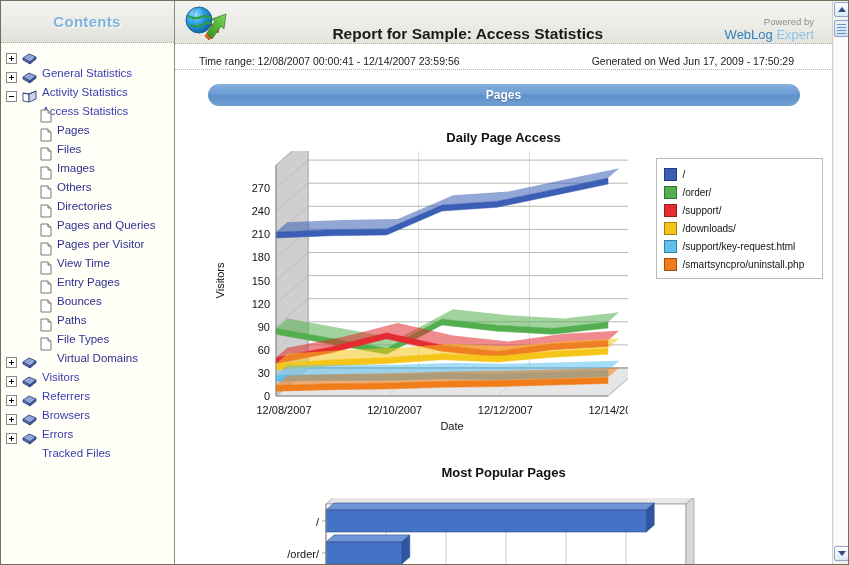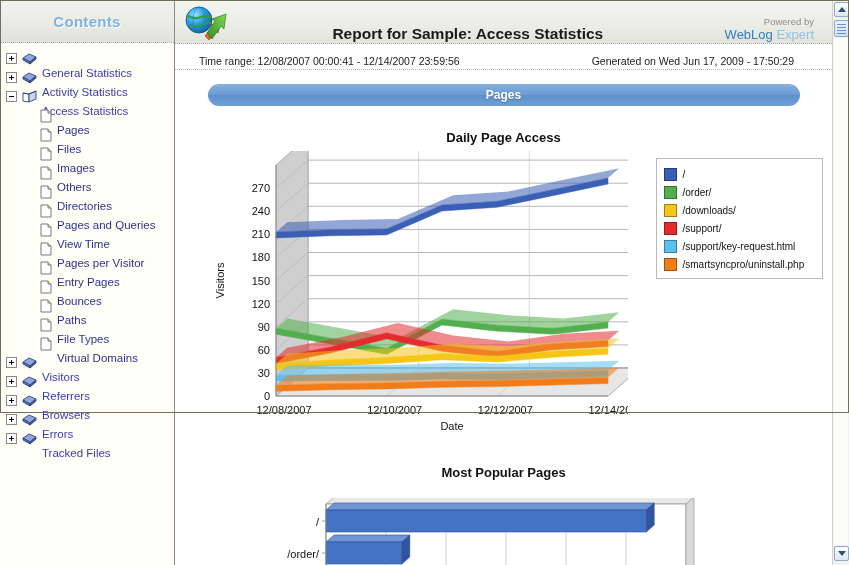--- a/index.html
+++ b/index.html
@@ -5,21 +5,21 @@
   * { box-sizing: border-box; }
   html, body {
     margin: 0; padding: 0;
     width: 849px; height: 565px;
     overflow: hidden;
     background: #ffffff;
     font-family: "Liberation Sans", sans-serif;
   }
   #app {
     position: relative;
-    width: 849px; height: 413px;
+    width: 849px; height: 565px;
     display: flex;
     background: #ffffff;
   }
 
   
   #sidebar {
     width: 175px;
     height: 565px;
     background: #fdfdf6;
     border-right: 1px solid #8c8c78;
@@ -345,30 +345,30 @@
           </span>
           <span class="tree-label">Pages and Queries</span>
         </div>
         <div class="tree-row level2">
           <span class="tree-icon">
             <svg width="12" height="14" viewBox="0 0 12 14">
               <path d="M1 1 L8 1 L11 4 L11 13 L1 13 Z" fill="#ffffff" stroke="#6a6a6a" stroke-width="0.9"></path>
               <path d="M8 1 L8 4 L11 4" fill="#e2e2e2" stroke="#6a6a6a" stroke-width="0.9"></path>
             </svg>
           </span>
+          <span class="tree-label">Pages per Visitor</span>
+        </div>
+        <div class="tree-row level2">
+          <span class="tree-icon">
+            <svg width="12" height="14" viewBox="0 0 12 14">
+              <path d="M1 1 L8 1 L11 4 L11 13 L1 13 Z" fill="#ffffff" stroke="#6a6a6a" stroke-width="0.9"></path>
+              <path d="M8 1 L8 4 L11 4" fill="#e2e2e2" stroke="#6a6a6a" stroke-width="0.9"></path>
+            </svg>
+          </span>
           <span class="tree-label">View Time</span>
-        </div>
-        <div class="tree-row level2">
-          <span class="tree-icon">
-            <svg width="12" height="14" viewBox="0 0 12 14">
-              <path d="M1 1 L8 1 L11 4 L11 13 L1 13 Z" fill="#ffffff" stroke="#6a6a6a" stroke-width="0.9"></path>
-              <path d="M8 1 L8 4 L11 4" fill="#e2e2e2" stroke="#6a6a6a" stroke-width="0.9"></path>
-            </svg>
-          </span>
-          <span class="tree-label">Pages per Visitor</span>
         </div>
         <div class="tree-row level2">
           <span class="tree-icon">
             <svg width="12" height="14" viewBox="0 0 12 14">
               <path d="M1 1 L8 1 L11 4 L11 13 L1 13 Z" fill="#ffffff" stroke="#6a6a6a" stroke-width="0.9"></path>
               <path d="M8 1 L8 4 L11 4" fill="#e2e2e2" stroke="#6a6a6a" stroke-width="0.9"></path>
             </svg>
           </span>
           <span class="tree-label">Entry Pages</span>
         </div>
@@ -581,26 +581,26 @@
         <div id="legend-box">
             <div class="legend-item">
               <span class="legend-swatch" style="background: rgb(58, 95, 181);"></span>
               <span class="legend-label">/</span>
             </div>
             <div class="legend-item">
               <span class="legend-swatch" style="background: rgb(82, 174, 78);"></span>
               <span class="legend-label">/order/</span>
             </div>
             <div class="legend-item">
+              <span class="legend-swatch" style="background: rgb(228, 43, 48);"></span>
+              <span class="legend-label">/support/</span>
+            </div>
+            <div class="legend-item">
               <span class="legend-swatch" style="background: rgb(245, 197, 24);"></span>
               <span class="legend-label">/downloads/</span>
-            </div>
-            <div class="legend-item">
-              <span class="legend-swatch" style="background: rgb(228, 43, 48);"></span>
-              <span class="legend-label">/support/</span>
             </div>
             <div class="legend-item">
               <span class="legend-swatch" style="background: rgb(91, 192, 239);"></span>
               <span class="legend-label">/support/key-request.html</span>
             </div>
             <div class="legend-item">
               <span class="legend-swatch" style="background: rgb(240, 125, 25);"></span>
               <span class="legend-label">/smartsyncpro/uninstall.php</span>
             </div>
           </div>

